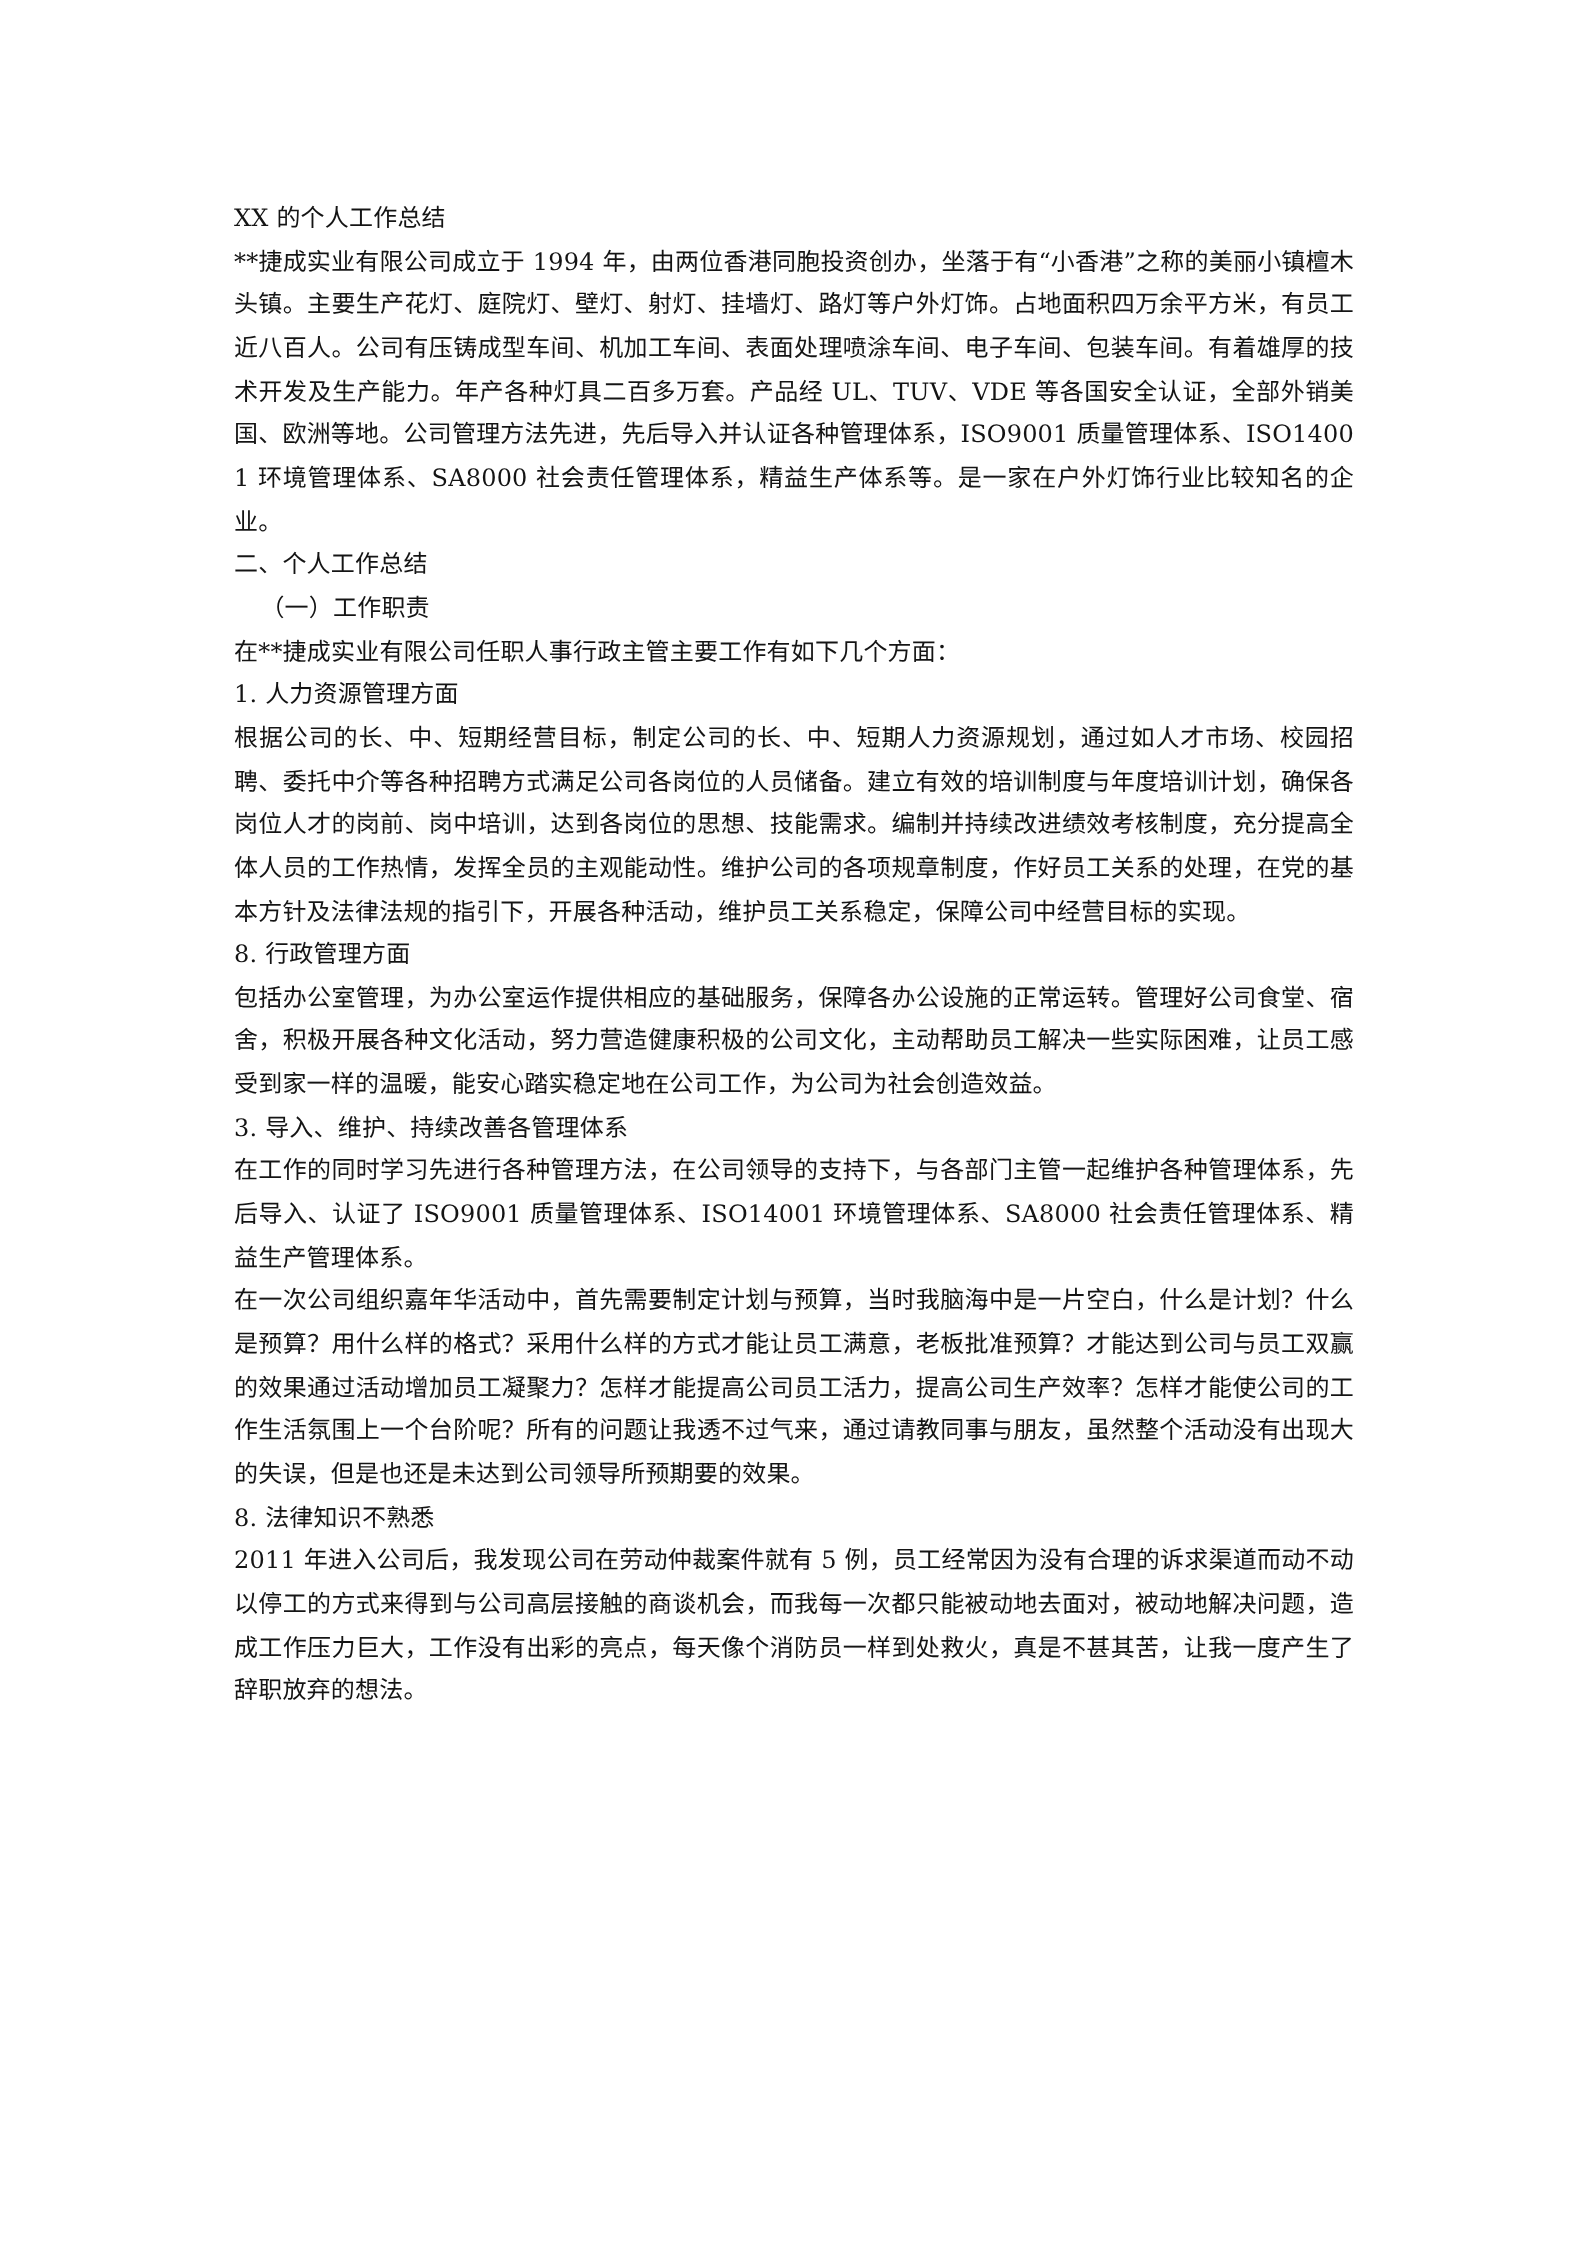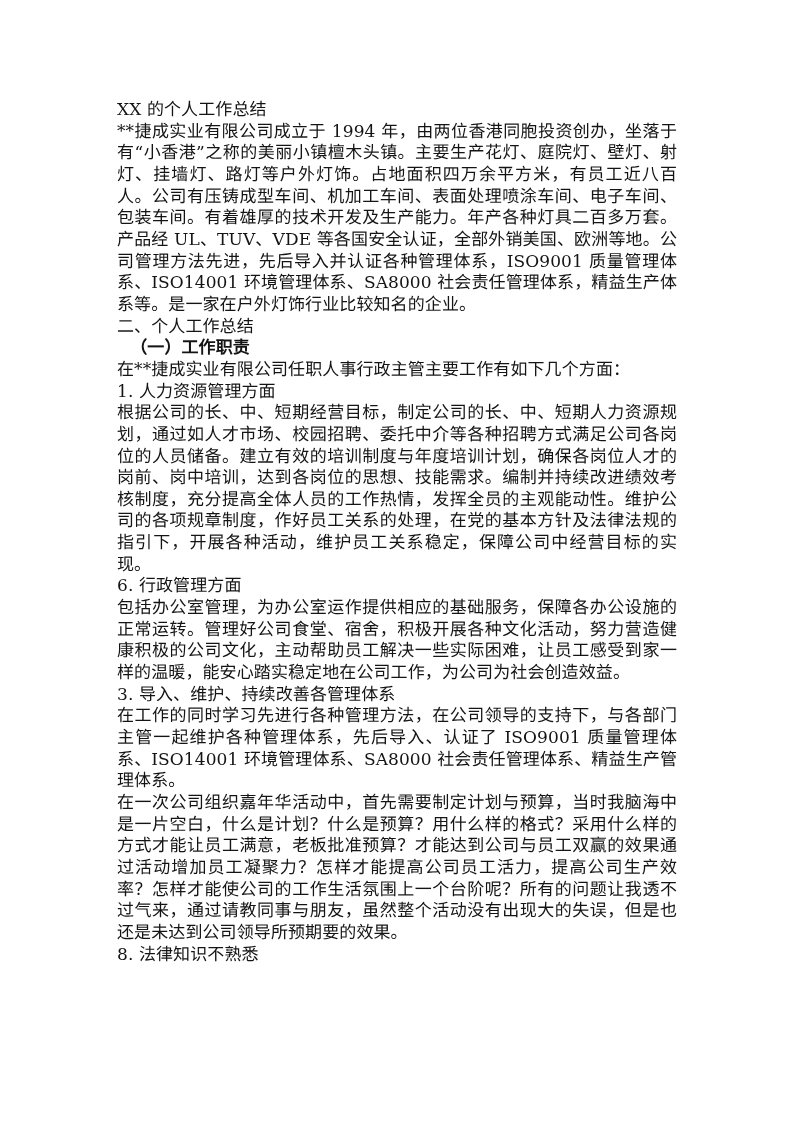--- a/index.html
+++ b/index.html
@@ -24,50 +24,50 @@
   }
   #doc-body {
     position: absolute;
     left: 117px;
     top: 99px;
     width: 560px;
   }
   .para {
     margin: 0;
     padding: 0;
-    font-size: 17px;
+    font-size: 12px;
     line-height: 21.65px;
     text-align: justify;
     text-justify: inter-ideograph;
     letter-spacing: 0.1px;
     word-break: break-all;
     color: #161616;
     -webkit-font-smoothing: antialiased;
   }
   .para.indent-1 {
     text-indent: 13.2px;
-    font-weight: bold;
   }
   
   #doc-body {
     filter: contrast(1.02);
   }
 </style>
 </head>
 <body>
 
 <div id="page">
   <div id="doc-body">
     <p class="para">XX 的个人工作总结</p>
     <p class="para">**捷成实业有限公司成立于 1994 年，由两位香港同胞投资创办，坐落于有“小香港”之称的美丽小镇檀木头镇。主要生产花灯、庭院灯、壁灯、射灯、挂墙灯、路灯等户外灯饰。占地面积四万余平方米，有员工近八百人。公司有压铸成型车间、机加工车间、表面处理喷涂车间、电子车间、包装车间。有着雄厚的技术开发及生产能力。年产各种灯具二百多万套。产品经 UL、TUV、VDE 等各国安全认证，全部外销美国、欧洲等地。公司管理方法先进，先后导入并认证各种管理体系，ISO9001 质量管理体系、ISO14001 环境管理体系、SA8000 社会责任管理体系，精益生产体系等。是一家在户外灯饰行业比较知名的企业。</p>
     <p class="para">二、个人工作总结</p>
     <p class="para indent-1">（一）工作职责</p>
     <p class="para">在**捷成实业有限公司任职人事行政主管主要工作有如下几个方面：</p>
     <p class="para">1. 人力资源管理方面</p>
     <p class="para">根据公司的长、中、短期经营目标，制定公司的长、中、短期人力资源规划，通过如人才市场、校园招聘、委托中介等各种招聘方式满足公司各岗位的人员储备。建立有效的培训制度与年度培训计划，确保各岗位人才的岗前、岗中培训，达到各岗位的思想、技能需求。编制并持续改进绩效考核制度，充分提高全体人员的工作热情，发挥全员的主观能动性。维护公司的各项规章制度，作好员工关系的处理，在党的基本方针及法律法规的指引下，开展各种活动，维护员工关系稳定，保障公司中经营目标的实现。</p>
-    <p class="para">6. 行政管理方面</p>
+    <p class="para">8. 行政管理方面</p>
     <p class="para">包括办公室管理，为办公室运作提供相应的基础服务，保障各办公设施的正常运转。管理好公司食堂、宿舍，积极开展各种文化活动，努力营造健康积极的公司文化，主动帮助员工解决一些实际困难，让员工感受到家一样的温暖，能安心踏实稳定地在公司工作，为公司为社会创造效益。</p>
     <p class="para">3. 导入、维护、持续改善各管理体系</p>
     <p class="para">在工作的同时学习先进行各种管理方法，在公司领导的支持下，与各部门主管一起维护各种管理体系，先后导入、认证了 ISO9001 质量管理体系、ISO14001 环境管理体系、SA8000 社会责任管理体系、精益生产管理体系。</p>
     <p class="para">在一次公司组织嘉年华活动中，首先需要制定计划与预算，当时我脑海中是一片空白，什么是计划？什么是预算？用什么样的格式？采用什么样的方式才能让员工满意，老板批准预算？才能达到公司与员工双赢的效果通过活动增加员工凝聚力？怎样才能提高公司员工活力，提高公司生产效率？怎样才能使公司的工作生活氛围上一个台阶呢？所有的问题让我透不过气来，通过请教同事与朋友，虽然整个活动没有出现大的失误，但是也还是未达到公司领导所预期要的效果。</p>
     <p class="para">8. 法律知识不熟悉</p>
+    <p class="para">2011 年进入公司后，我发现公司在劳动仲裁案件就有 5 例，员工经常因为没有合理的诉求渠道而动不动以停工的方式来得到与公司高层接触的商谈机会，而我每一次都只能被动地去面对，被动地解决问题，造成工作压力巨大，工作没有出彩的亮点，每天像个消防员一样到处救火，真是不甚其苦，让我一度产生了辞职放弃的想法。</p>
   </div>
 </div>
 
 </body></html>

